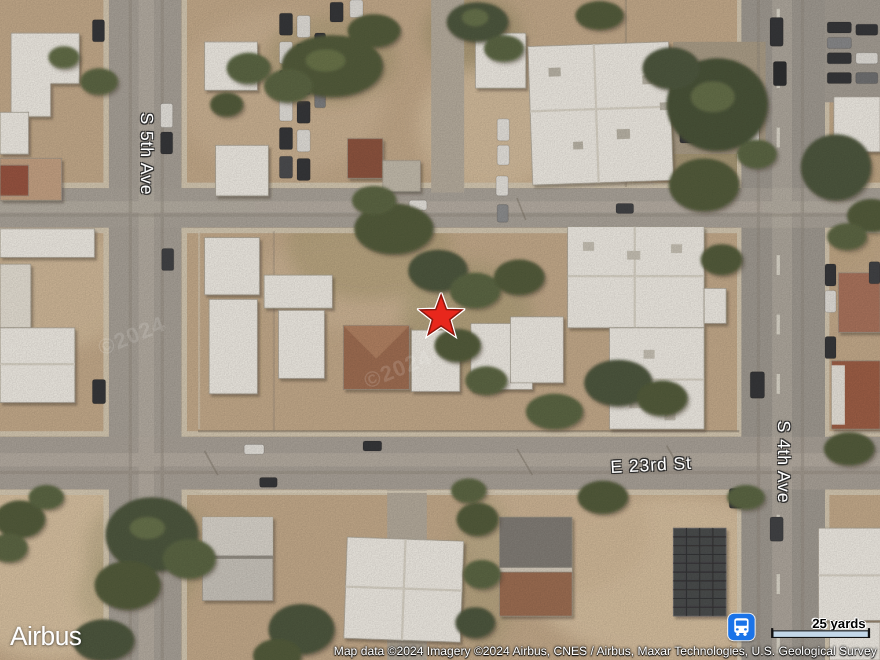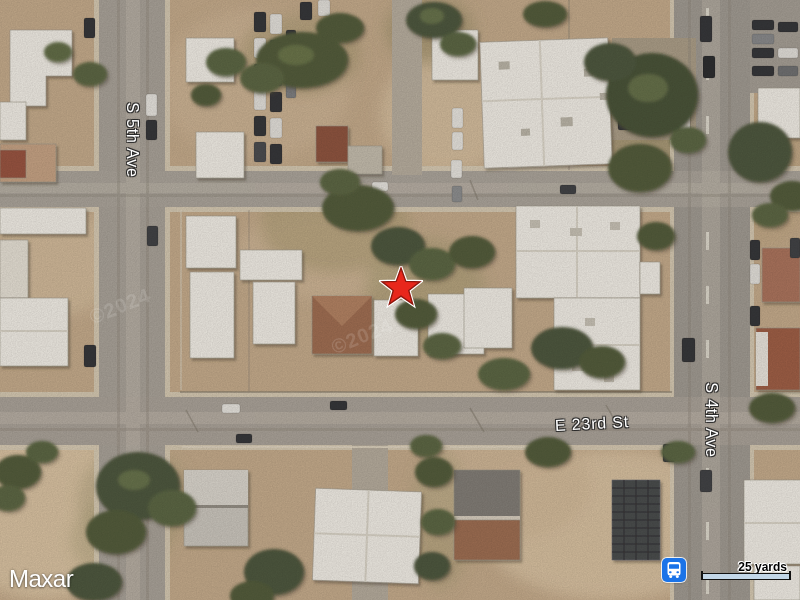--- a/index.html
+++ b/index.html
@@ -350,17 +350,18 @@
     <svg width="24" height="24" viewBox="0 0 24 24">
       <rect x="5.5" y="4" width="13" height="13.5" rx="2.5" fill="#ffffff"></rect>
       <rect x="7" y="6.2" width="10" height="4.6" rx="0.6" fill="#1a73e8"></rect>
       <rect x="7" y="13.2" width="2.6" height="2" rx="1" fill="#1a73e8"></rect>
       <rect x="14.4" y="13.2" width="2.6" height="2" rx="1" fill="#1a73e8"></rect>
       <circle cx="8.7" cy="18.6" r="1.5" fill="#ffffff"></circle>
       <circle cx="15.3" cy="18.6" r="1.5" fill="#ffffff"></circle>
     </svg>
   </div>
 
-  <div class="google-logo">Maxar</div>
+  <div class="google-logo">Airbus</div>
+  <div class="attribution">Map data ©2024 Imagery ©2024 Airbus, CNES / Airbus, Maxar Technologies, U.S. Geological Survey</div>
   <div class="scale-label">25 yards</div>
   <div class="scale-track"></div>
 
 </div>
 
 </body></html>

